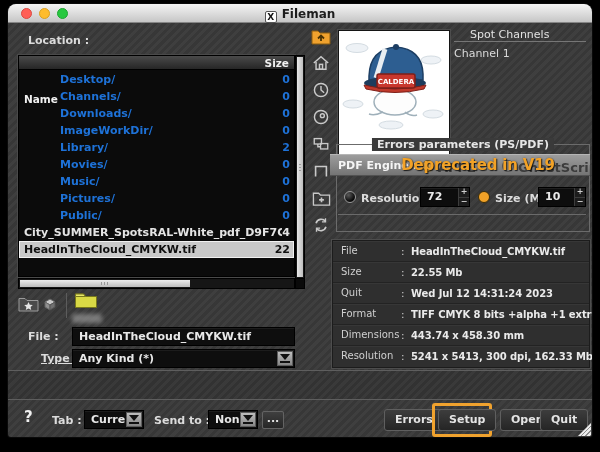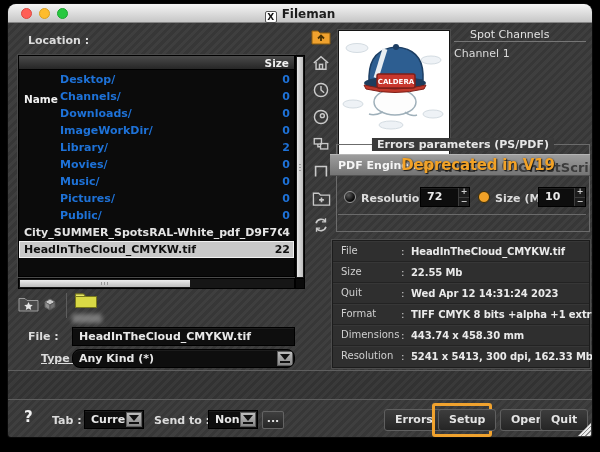--- a/index.html
+++ b/index.html
@@ -77,21 +77,21 @@
   .sc-boxes{ left:33px; top:292px; }
   .sc-sep{ position:absolute; left:58px; top:289px; width:1px; height:25px; background:#5c5c5c; }
   .sc-folder{ left:66px; top:287px; }
   .sc-blur{ position:absolute; left:64px; top:310px; width:30px; height:9px; background:#8f8f8f;
     border-radius:2px; filter:blur(2px); opacity:.75; }
 
   
   .file-label{ left:20px; top:326px; }
   .file-field{ left:64px; top:323px; width:223px; }
   .type-label{ left:33px; top:348px;text-decoration:underline; }
-  .type-field{ left:64px; top:345px; width:223px; cursor:pointer;border-radius:8px; }
+  .type-field{ left:64px; top:345px; width:223px; cursor:pointer; }
 
   
   .preview-box{ position:absolute; left:330px; top:26px; width:112px; height:128px;
     background:#fff; border:1px solid #141414; box-shadow:0 0 0 1px #4d4d4d; overflow:hidden; }
   .spot-title{ position:absolute; left:462px; top:24px; font-size:11px; color:#e2e2e2; }
   .spot-line{ position:absolute; left:446px; top:37px; width:132px; height:1px; background:#767676; }
   .channel-name{ position:absolute; left:446px; top:43px; font-size:11px; color:#dadada; }
 
   .fieldset{ position:absolute; left:328px; top:140px; width:254px; height:88px;
     border:1px solid #6b6b6b; }
@@ -390,21 +390,21 @@
         <span class="ival">HeadInTheCloud_CMYKW.tif</span>
       </div>
       <div class="irow">
         <span class="ilabel">Size</span>
         <span class="icolon">:</span>
         <span class="ival">22.55 Mb</span>
       </div>
       <div class="irow">
         <span class="ilabel">Quit</span>
         <span class="icolon">:</span>
-        <span class="ival">Wed Apr 12 14:31:24 2023</span>
+        <span class="ival">Wed Jul 12 14:31:24 2023</span>
       </div>
       <div class="irow">
         <span class="ilabel">Format</span>
         <span class="icolon">:</span>
         <span class="ival">TIFF CMYK 8 bits +alpha +1 extra</span>
       </div>
       <div class="irow">
         <span class="ilabel">Dimensions</span>
         <span class="icolon">:</span>
         <span class="ival">443.74 x 458.30 mm</span>

